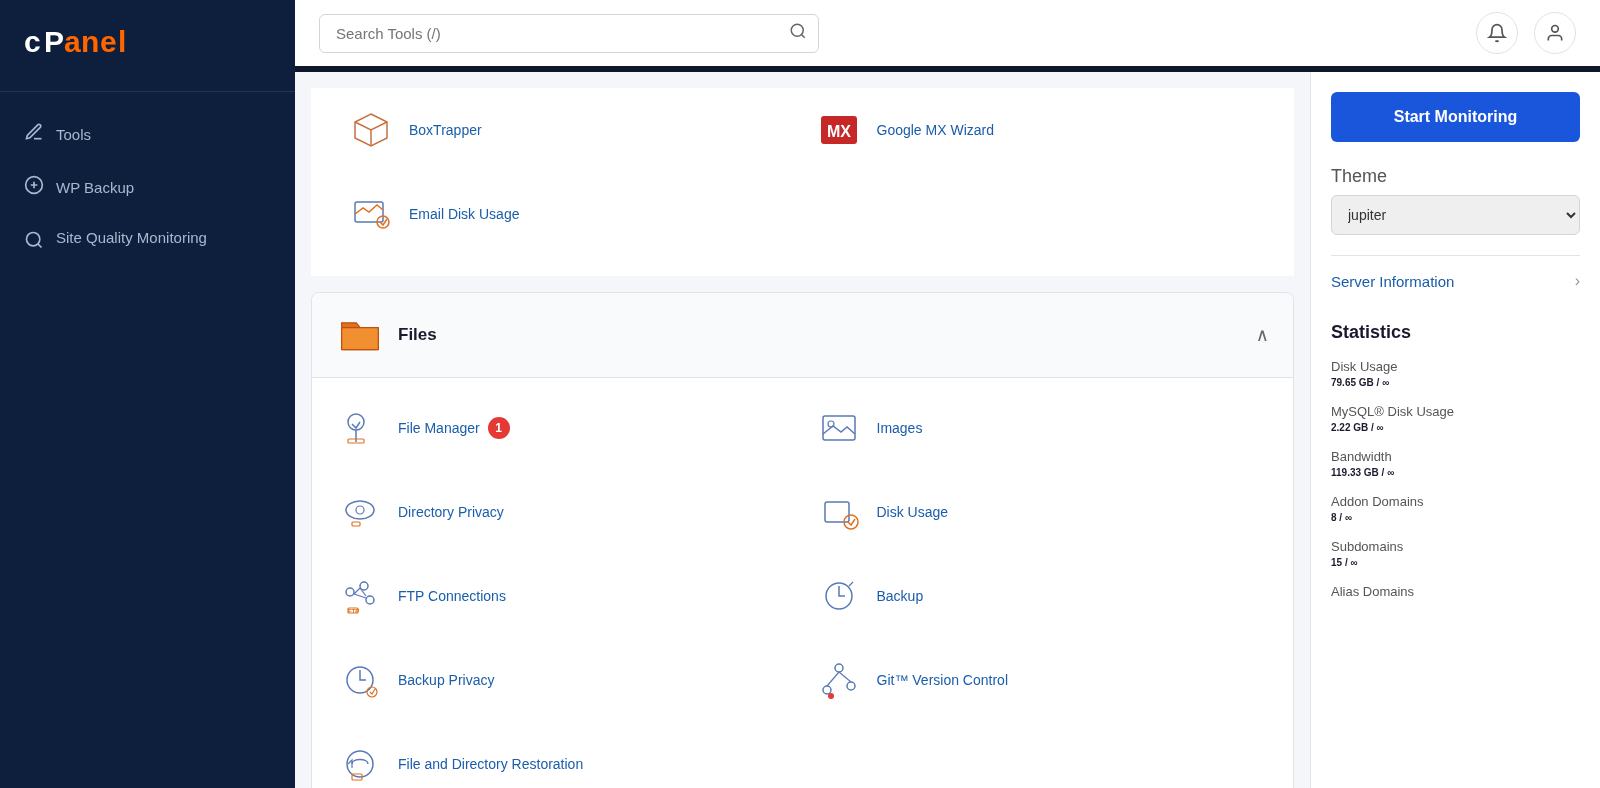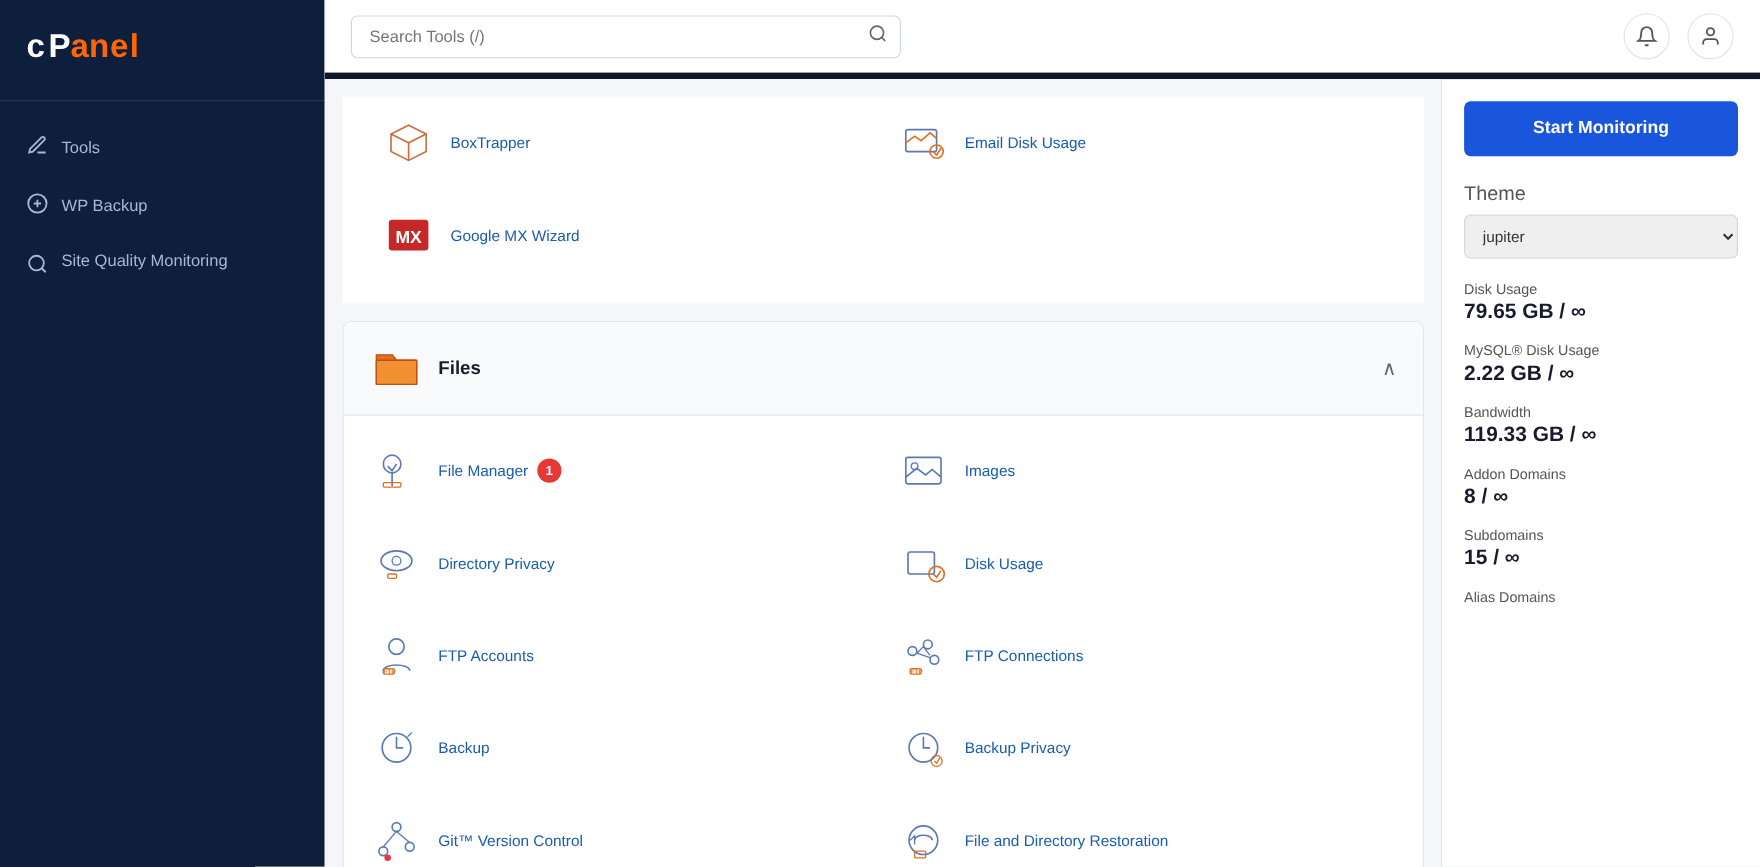--- a/index.html
+++ b/index.html
@@ -278,21 +278,21 @@
 
     .stat-item {
       margin-bottom: 16px;
     }
     .stat-name {
       font-size: 13px;
       color: #555;
       margin-bottom: 3px;
     }
     .stat-value {
-      font-size: 19px;
+      font-size: 10px;
       font-weight: 600;
       color: #1a1a2e;
     }
   </style>
 </head>
 <body>
 
 <div class="sidebar">
   <div class="sidebar-logo">
     <div class="cpanel-logo">
@@ -376,38 +376,38 @@
               <svg width="44" height="44" viewBox="0 0 44 44" fill="none">
                 <polygon points="22,6 38,14 38,30 22,38 6,30 6,14" stroke="#c87040" stroke-width="1.5" fill="none"></polygon>
                 <polyline points="6,14 22,22 38,14" stroke="#c87040" stroke-width="1.5" fill="none"></polyline>
                 <line x1="22" y1="22" x2="22" y2="38" stroke="#c87040" stroke-width="1.5"></line>
               </svg>
             </div>
             <span class="tool-label">BoxTrapper</span>
           </div>
           <div class="tool-item">
             <div class="tool-icon">
+              <svg width="44" height="44" viewBox="0 0 44 44">
+                <rect x="4" y="8" width="36" height="28" rx="3" fill="#c62828"></rect>
+                <text x="22" y="29" text-anchor="middle" font-family="Arial" font-weight="800" font-size="16" fill="white">MX</text>
+              </svg>
+            </div>
+            <span class="tool-label">Google MX Wizard</span>
+          </div>
+          <div class="tool-item">
+            <div class="tool-icon">
               <svg width="44" height="44" viewBox="0 0 44 44" fill="none">
                 <rect x="6" y="10" width="28" height="20" rx="2" stroke="#5a7ab5" stroke-width="1.5" fill="none"></rect>
                 <polyline points="6,22 14,16 20,20 28,13 34,18" stroke="#e07020" stroke-width="1.5" fill="none"></polyline>
                 <circle cx="34" cy="30" r="6" stroke="#e07020" stroke-width="1.5" fill="none"></circle>
                 <path d="M31 30 L34 33 L38 27" stroke="#e07020" stroke-width="1.5" fill="none"></path>
               </svg>
             </div>
             <span class="tool-label">Email Disk Usage</span>
           </div>
-          <div class="tool-item">
-            <div class="tool-icon">
-              <svg width="44" height="44" viewBox="0 0 44 44">
-                <rect x="4" y="8" width="36" height="28" rx="3" fill="#c62828"></rect>
-                <text x="22" y="29" text-anchor="middle" font-family="Arial" font-weight="800" font-size="16" fill="white">MX</text>
-              </svg>
-            </div>
-            <span class="tool-label">Google MX Wizard</span>
-          </div>
         </div>
       </div>
 
       <div class="section">
         <div class="section-header">
           <div class="section-header-left">
             <div class="tool-icon">
               <svg width="36" height="36" viewBox="0 0 36 36" fill="none">
                 <path d="M3 8h12l3 4h15v18H3V8z" fill="#e07020" stroke="#c05010" stroke-width="1"></path>
                 <rect x="3" y="12" width="30" height="18" rx="1" fill="#f09030" stroke="#c05010" stroke-width="1"></rect>
@@ -460,31 +460,20 @@
             <div class="tool-icon">
               <svg width="44" height="44" viewBox="0 0 44 44" fill="none">
                 <rect x="8" y="12" width="24" height="20" rx="2" stroke="#5a7ab5" stroke-width="1.5"></rect>
                 <circle cx="34" cy="32" r="7" stroke="#e07020" stroke-width="1.5"></circle>
                 <path d="M31 32 L34 35 L38 29" stroke="#e07020" stroke-width="1.5"></path>
               </svg>
             </div>
             <span class="tool-label">Disk Usage</span>
           </div>
 
-          <div class="tool-item">
-            <div class="tool-icon">
-              <svg width="44" height="44" viewBox="0 0 44 44" fill="none">
-                <circle cx="22" cy="14" r="7" stroke="#5a7ab5" stroke-width="1.5"></circle>
-                <path d="M10 36c0-7 24-7 24 0" stroke="#5a7ab5" stroke-width="1.5"></path>
-                <rect x="10" y="34" width="10" height="5" rx="1" fill="none" stroke="#e07020" stroke-width="1.2"></rect>
-                <text x="10" y="39" font-family="Arial" font-weight="700" font-size="6" fill="#e07020">FTP</text>
-              </svg>
-            </div>
-            <span class="tool-label">FTP Accounts</span>
-          </div>
 
           <div class="tool-item">
             <div class="tool-icon">
               <svg width="44" height="44" viewBox="0 0 44 44" fill="none">
                 <circle cx="12" cy="18" r="4" stroke="#5a7ab5" stroke-width="1.5"></circle>
                 <circle cx="26" cy="12" r="4" stroke="#5a7ab5" stroke-width="1.5"></circle>
                 <circle cx="32" cy="26" r="4" stroke="#5a7ab5" stroke-width="1.5"></circle>
                 <line x1="16" y1="20" x2="22" y2="14" stroke="#5a7ab5" stroke-width="1.2"></line>
                 <line x1="22" y1="14" x2="28" y2="22" stroke="#5a7ab5" stroke-width="1.2"></line>
                 <line x1="16" y1="20" x2="28" y2="24" stroke="#5a7ab5" stroke-width="1.2"></line>
@@ -551,21 +540,26 @@
     <div class="right-panel">
       <button class="start-monitoring-btn">Start Monitoring</button>
 
       <div class="theme-label">Theme</div>
       <select class="theme-select">
         <option>jupiter</option>
         <option>paper_lantern</option>
         <option>glass</option>
       </select>
 
-
+      <div class="server-info-row">
+        <span class="server-info-label">Server Information</span>
+        <span class="server-info-arrow">›</span>
+      </div>
+
+      <div class="stats-title">Statistics</div>
 
       <div class="stat-item">
         <div class="stat-name">Disk Usage</div>
         <div class="stat-value">79.65 GB / ∞</div>
       </div>
       <div class="stat-item">
         <div class="stat-name">MySQL® Disk Usage</div>
         <div class="stat-value">2.22 GB / ∞</div>
       </div>
       <div class="stat-item">

